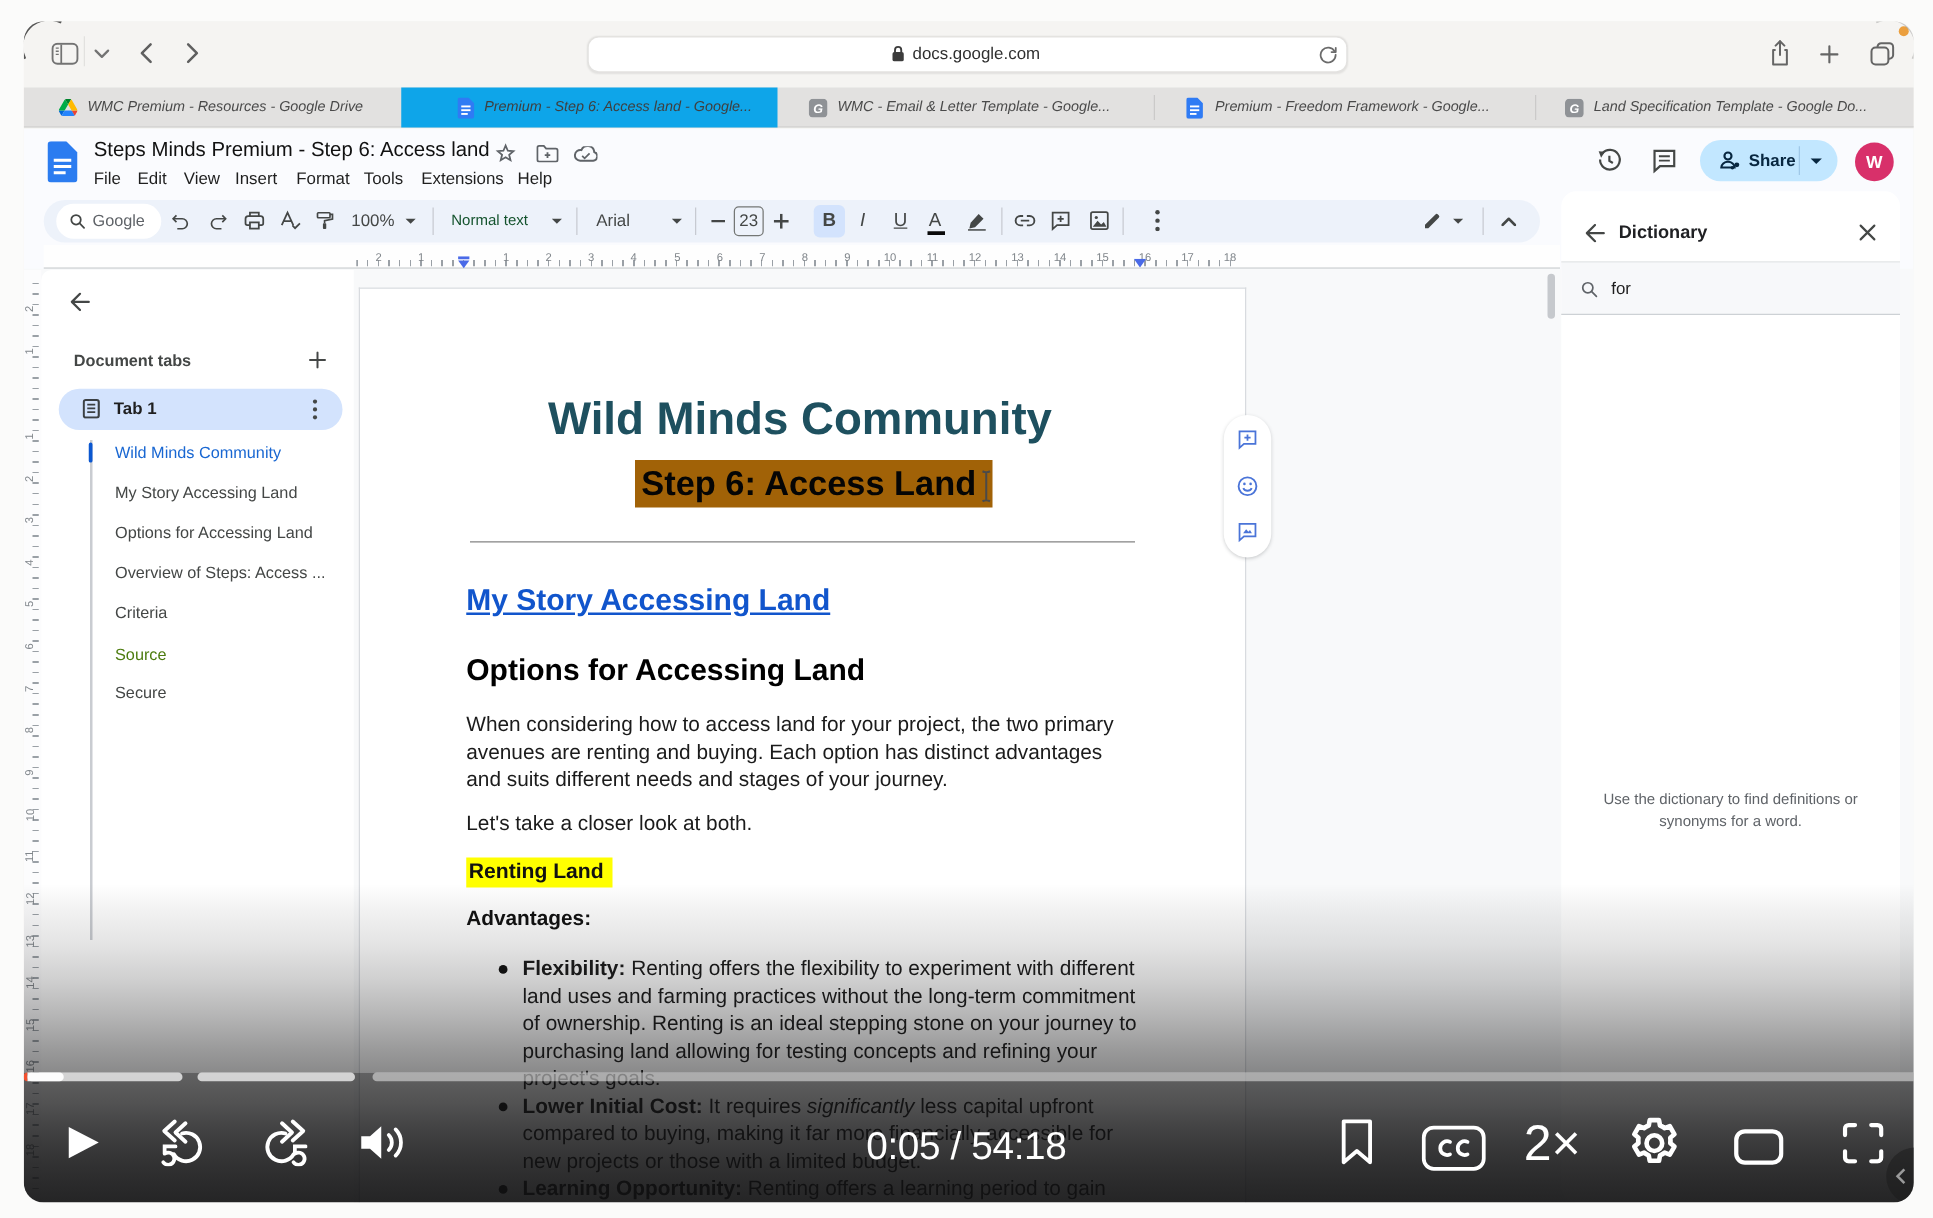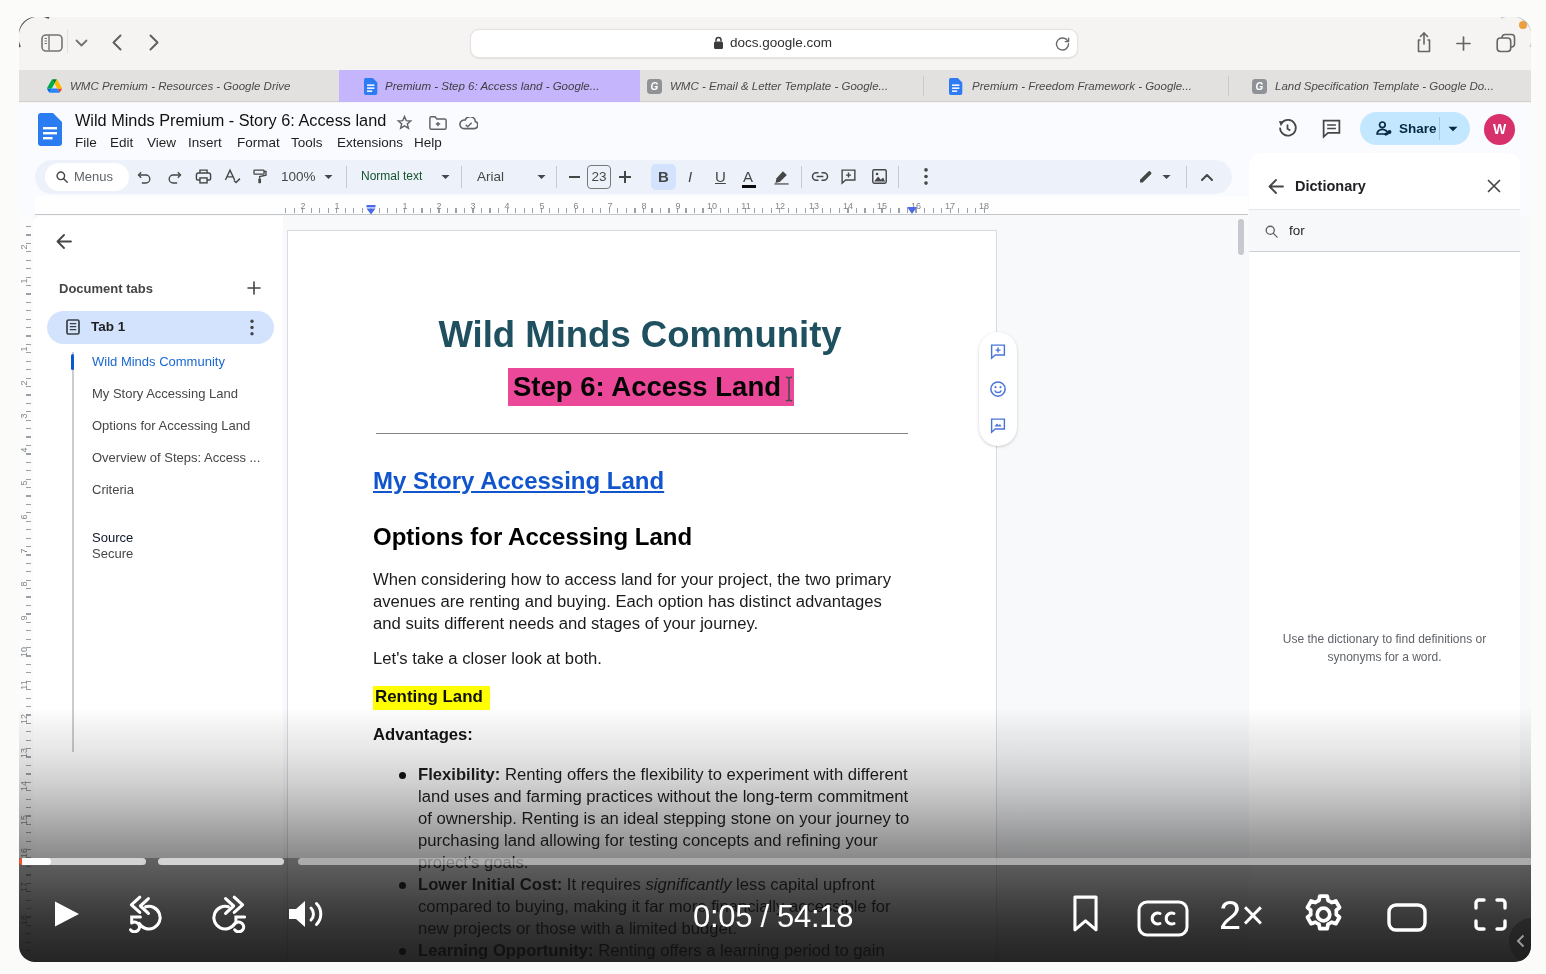--- a/index.html
+++ b/index.html
@@ -91,21 +91,21 @@
       <svg style="margin:0 8px 0 20px;" width="15" height="14" viewBox="0 0 87.3 78">
         <path fill="#0066da" d="m6.6 66.85 3.85 6.65c.8 1.4 1.95 2.5 3.3 3.3l13.75-23.8h-27.5c0 1.55.4 3.1 1.2 4.5z"></path>
         <path fill="#00ac47" d="m43.65 25-13.75-23.8c-1.35.8-2.5 1.9-3.3 3.3l-25.4 44a9.06 9.06 0 0 0-1.2 4.5h27.5z"></path>
         <path fill="#ea4335" d="m73.55 76.8c1.35-.8 2.5-1.9 3.3-3.3l1.6-2.75 7.65-13.25c.8-1.4 1.2-2.95 1.2-4.5h-27.502l5.852 11.5z"></path>
         <path fill="#00832d" d="m43.65 25 13.75-23.8c-1.35-.8-2.9-1.2-4.5-1.2h-18.5c-1.6 0-3.15.45-4.5 1.2z"></path>
         <path fill="#2684fc" d="m59.8 53h-32.3l-13.75 23.8c1.35.8 2.9 1.2 4.5 1.2h50.8c1.6 0 3.15-.45 4.5-1.2z"></path>
         <path fill="#ffba00" d="m73.4 26.5-12.7-22c-.8-1.4-1.95-2.5-3.3-3.3l-13.75 23.8 16.15 28h27.45c0-1.55-.4-3.1-1.2-4.5z"></path>
       </svg>
       <span>WMC Premium - Resources - Google Drive</span>
     </div>
-    <div class="tab" style="left:320px; width:301px; background:#c4b5fd;">
+    <div class="tab" style="left:302px; width:301px; background:#0ea5e9;justify-content:center;">
       <svg style="margin:0 7px 0 25px;" width="14" height="17" viewBox="0 0 14 17">
         <path d="M1.8 0 H8.8 L13.3 4.5 V15.2 A1.8 1.8 0 0 1 11.5 17 H1.8 A1.8 1.8 0 0 1 0 15.2 V1.8 A1.8 1.8 0 0 1 1.8 0 Z" fill="#2f7bf4"></path>
         <rect x="3" y="6.4" width="7.4" height="1.5" fill="#fff"></rect>
         <rect x="3" y="9.4" width="7.4" height="1.5" fill="#fff"></rect>
         <rect x="3" y="12.4" width="5.2" height="1.5" fill="#fff"></rect>
       </svg>
       <span style="color:#3f3f3f;">Premium - Step 6: Access land - Google...</span>
     </div>
     <div class="tab" style="left:603px; width:302px;">
       <svg style="margin:0 8px 0 25px;" width="15" height="15" viewBox="0 0 15 15">
@@ -134,21 +134,21 @@
     <div class="tabsep" style="left:1209px;"></div>
   </div>
   <div id="docs"></div>
 
   <svg class="abs" style="left:19px; top:96px;" width="24" height="33" viewBox="0 0 24 33">
     <path d="M3 0 H15 L24 9 V30 A3 3 0 0 1 21 33 H3 A3 3 0 0 1 0 30 V3 A3 3 0 0 1 3 0 Z" fill="#2b7cf0"></path>
     <rect x="5" y="14" width="14" height="2.4" fill="#fff"></rect>
     <rect x="5" y="19" width="14" height="2.4" fill="#fff"></rect>
     <rect x="5" y="24" width="9.5" height="2.4" fill="#fff"></rect>
   </svg>
-  <div class="abs" style="left:56px; top:94px; font-size:16.3px; font-weight:500; color:#111;">Wild Minds Premium - Story 6: Access land</div>
+  <div class="abs" style="left:56px; top:94px; font-size:16.3px; font-weight:500; color:#111;">Steps Minds Premium - Step 6: Access land</div>
   <svg class="abs" style="left:377px; top:97px;" width="17" height="17" viewBox="0 0 24 24">
       <path fill="none" stroke="#5f6368" stroke-width="2" d="M12 3.5l2.5 5.8 6.3.5-4.8 4.1 1.5 6.1-5.5-3.3-5.5 3.3 1.5-6.1-4.8-4.1 6.3-.5z"></path>
     </svg>
   <svg class="abs" style="left:410px; top:99px;" width="18" height="14" viewBox="0 0 24 19">
       <path fill="none" stroke="#5f6368" stroke-width="2" d="M1 3 a2 2 0 0 1 2-2 h5 l2.5 3 H21 a2 2 0 0 1 2 2 v10 a2 2 0 0 1-2 2 H3 a2 2 0 0 1-2-2 Z"></path>
       <path stroke="#5f6368" stroke-width="2" d="M12 8 v6 M9 11 h6"></path>
     </svg>
   <svg class="abs" style="left:440px; top:100px;" width="19" height="13" viewBox="0 0 24 16">
       <path fill="none" stroke="#5f6368" stroke-width="2" d="M6.5 14.5 a5.5 5.5 0 1 1 1.2-10.9 a6.8 6.8 0 0 1 13 2 a4.6 4.6 0 0 1-1 8.9 Z"></path>
       <path fill="none" stroke="#5f6368" stroke-width="1.8" d="M8.5 9.5 l2.5 2.5 5-5"></path>
@@ -185,21 +185,21 @@
       </svg>
   </div>
   <div class="abs" style="left:1465px; top:97px; width:31px; height:31px; border-radius:50%; background:#d8306a; color:#fff; font-size:14px; font-weight:700; text-align:center; line-height:31px;">W</div>
   <div id="dtoolbar">
 
     <div class="abs" style="left:10px; top:3px; width:84px; height:28px; background:#fff; border-radius:14px;"></div>
     <svg class="abs" style="left:20px; top:10px;" width="14" height="14" viewBox="0 0 24 24">
         <circle cx="10" cy="10" r="6.5" fill="none" stroke="#444746" stroke-width="2.4"></circle>
         <path d="M15 15 L21 21" stroke="#444746" stroke-width="2.4" stroke-linecap="round"></path>
       </svg>
-    <span class="abs" style="left:39px; top:9px; font-size:13px; color:#5f6368;">Menus</span>
+    <span class="abs" style="left:39px; top:9px; font-size:13px; color:#5f6368;">Google</span>
 
     <svg class="abs" style="left:101px; top:9px;" width="17" height="16" viewBox="0 0 24 24">
         <path fill="none" stroke="#444746" stroke-width="2" d="M7 5 L3 9 L7 13"></path>
         <path fill="none" stroke="#444746" stroke-width="2" d="M3.5 9 H14 a6 6 0 0 1 0 12 H8"></path>
       </svg>
     <svg class="abs" style="left:131px; top:9px;" width="17" height="16" viewBox="0 0 24 24">
         <path fill="none" stroke="#444746" stroke-width="2" d="M17 5 L21 9 L17 13"></path>
         <path fill="none" stroke="#444746" stroke-width="2" d="M20.5 9 H10 a6 6 0 0 0 0 12 H16"></path>
       </svg>
     <svg class="abs" style="left:160px; top:8px;" width="17" height="17" viewBox="0 0 24 24">
@@ -359,26 +359,26 @@
           <circle cx="2" cy="14.8" r="1.7" fill="#444746"></circle>
         </svg>
     </div>
     <div class="abs" style="left:39px; top:136px; width:1.5px; height:400px; background:#c9ccd1;"></div>
     <div class="abs" style="left:37.5px; top:138px; width:3.5px; height:16px; background:#0b57d0; border-radius:2px;"></div>
     <div class="abs" style="left:59px; top:137.5px; font-size:13px; font-weight:500; color:#1967d2;">Wild Minds Community</div>
     <div class="abs" style="left:59px; top:169.5px; font-size:13px; color:#444746;">My Story Accessing Land</div>
     <div class="abs" style="left:59px; top:201.5px; font-size:13px; color:#444746;">Options for Accessing Land</div>
     <div class="abs" style="left:59px; top:233.5px; font-size:13px; color:#444746;">Overview of Steps: Access ...</div>
     <div class="abs" style="left:59px; top:265.5px; font-size:13px; color:#444746;">Criteria</div>
-    <div class="abs" style="left:59px; top:314px; font-size:13px; color:#0f172a;">Source</div>
+    <div class="abs" style="left:59px; top:300px; font-size:13px; color:#4d7c0f;">Source</div>
     <div class="abs" style="left:59px; top:329.5px; font-size:13px; color:#444746;">Secure</div>
   </div>
   <div id="page">
     <div class="abs" style="left:-2px; top:83px; width:100%; text-align:center; font-size:36.5px; font-weight:700; color:#1e505f;">Wild Minds Community</div>
-    <div class="abs" style="left:9px; top:140px; width:100%; text-align:center; font-size:27.5px; font-weight:700; color:#050505;"><span style="background:#ec4899; padding:3px 13px 4px 5px;">Step 6: Access Land</span></div>
+    <div class="abs" style="left:9px; top:140px; width:100%; text-align:center; font-size:27.5px; font-weight:700; color:#050505;"><span style="background:#a16207; padding:3px 13px 4px 5px;">Step 6: Access Land</span></div>
     <svg class="abs" style="left:496px; top:144px;" width="10" height="28" viewBox="0 0 10 28">
         <path d="M5 3 V25 M2 2 C3.5 2.8 6.5 2.8 8 2 M2 26 C3.5 25.2 6.5 25.2 8 26" fill="none" stroke="#4a4a4a" stroke-width="1.6"></path>
       </svg>
     <div class="abs" style="left:88px; top:202px; width:532px; height:1px; background:#848484;"></div>
     <div class="abs" style="left:85px; top:236px; font-size:24px; font-weight:700; color:#1155cc; text-decoration:underline;">My Story Accessing Land</div>
     <div class="abs" style="left:85px; top:292px; font-size:24px; font-weight:700; color:#000;">Options for Accessing Land</div>
     <div class="abs" style="left:85px; top:338px; font-size:16.65px; line-height:22px; color:#1b1b1b;">When considering how to access land for your project, the two primary<br>avenues are renting and buying. Each option has distinct advantages<br>and suits different needs and stages of your journey.</div>
     <div class="abs" style="left:85px; top:418px; font-size:16.65px; color:#1b1b1b;">Let's take a closer look at both.</div>
     <div class="abs" style="left:85px; top:456px; font-size:16.9px; font-weight:700; color:#111;"><span style="background:#ffff00; padding:1px 7px 4px 2px;">Renting Land</span></div>
     <div class="abs" style="left:85px; top:494px; font-size:16.65px; font-weight:700; color:#111;">Advantages:</div>

